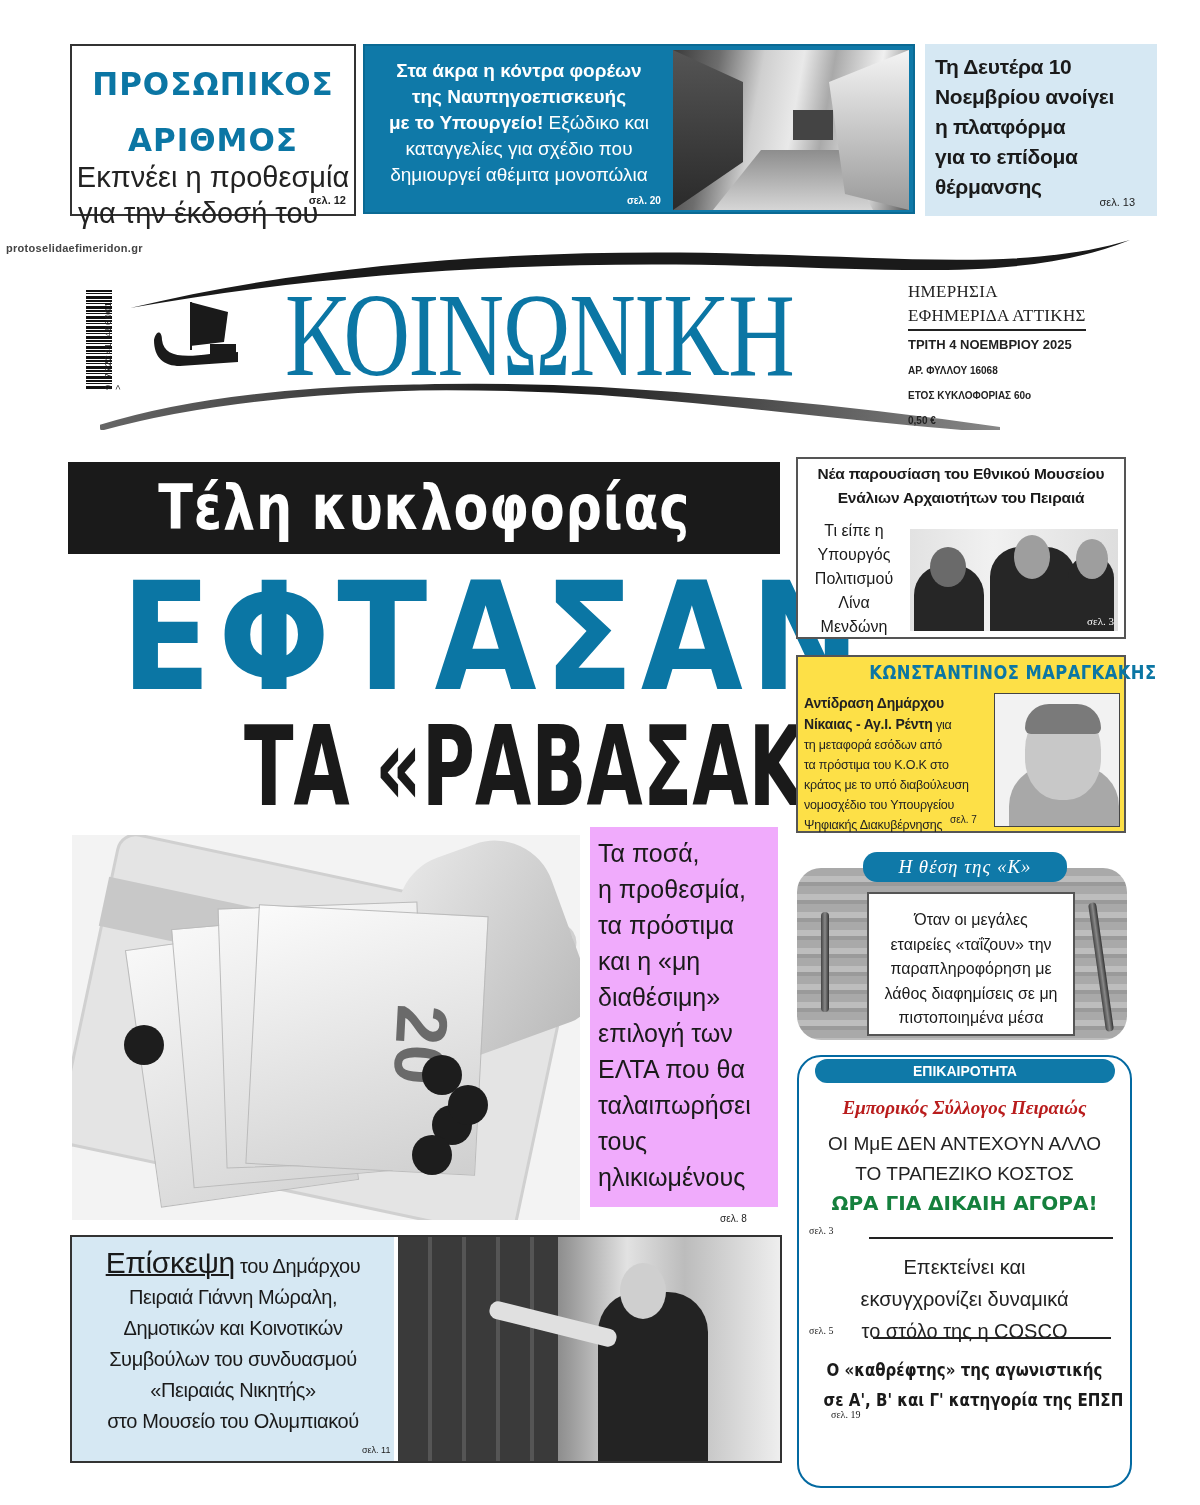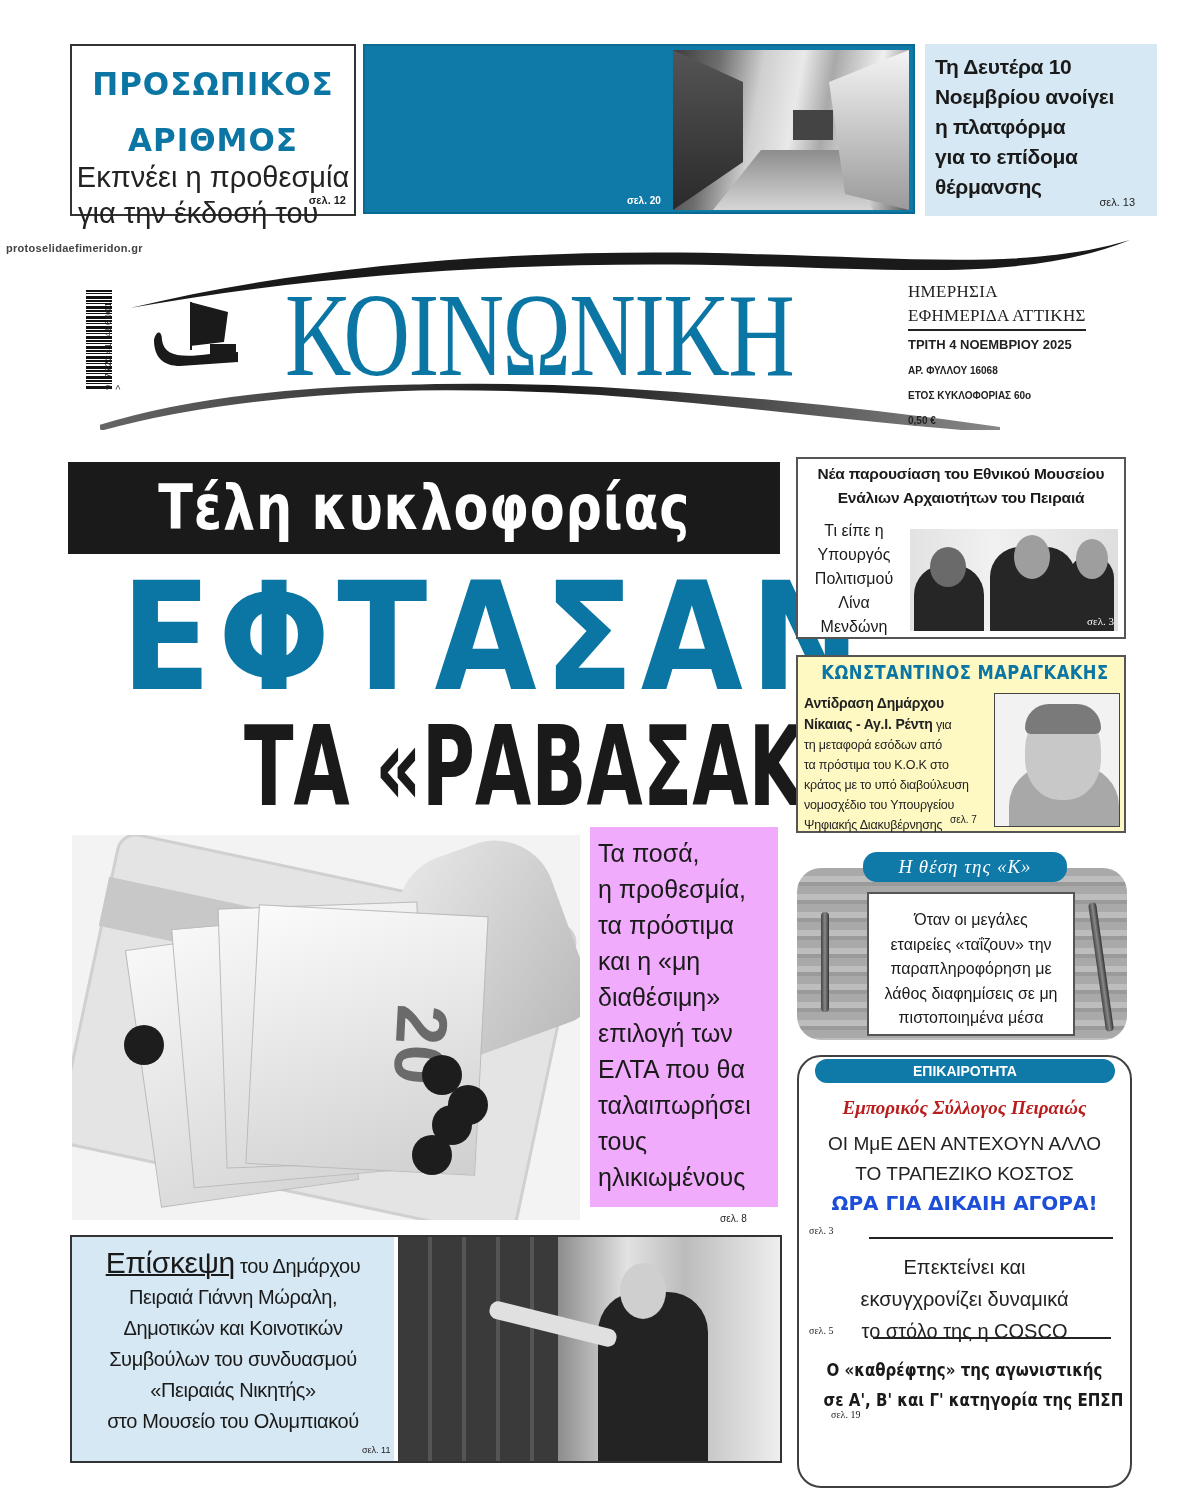--- a/index.html
+++ b/index.html
@@ -140,64 +140,71 @@
     left: 796px; top: 457px; width: 330px; height: 182px; border: 2px solid #555; background:#fff;
   }
   .museum-box .title { text-align:center; font-weight:bold; font-size:15.5px; line-height:24px; margin-top:3px; color:#1a1a1a; letter-spacing:-0.2px; }
   .museum-box .caption { position:absolute; left:6px; top:60px; width:100px; text-align:center; font-size:16px; line-height:24px; color:#1a1a1a; }
   .museum-box .photo { position:absolute; left:112px; top:70px; right:6px; bottom:6px; background: linear-gradient(90deg,#e2e2e2,#f1f1f1 40%,#dedede); overflow:hidden; }
   .museum-box .photo .p { position:absolute; bottom:0; background:#262626; border-radius:30px 30px 0 0; }
   .museum-box .photo .h { position:absolute; border-radius:50%; background:#9e9e9e; }
   .museum-box .page-ref { position:absolute; right:10px; bottom:10px; color:#fff; font-weight:normal; font-size:11px; font-family:"Liberation Serif", serif; }
 
   .marag-box {
-    left: 796px; top: 655px; width: 330px; height: 178px; border: 2px solid #555; background:#fef9c3;
+    left: 796px; top: 655px; width: 330px; height: 178px; border: 2px solid #555; background:#fde047;padding-left:48px;
   }
   .marag-box .name { color:#0b76a4; font-weight:900; font-size:19px; line-height:30px; text-align:center; letter-spacing:0.5px; font-family:"DejaVu Sans", sans-serif; }
   .marag-box .name span { display:inline-block; transform: scaleX(0.86); white-space:nowrap; }
   .marag-box .text { position:absolute; left:6px; top:36px; width:190px; font-size:12.5px; line-height:20px; color:#222; letter-spacing:-0.2px; }
   .marag-box .text b { font-size:14px; }
   .marag-box .page-ref { position:absolute; left:152px; bottom:6px; font-size:10px; font-weight:normal; }
   .marag-box .photo { position:absolute; left:196px; top:36px; right:4px; bottom:4px; border:1px solid #444; background:#f2f2f2; overflow:hidden; }
   .marag-box .photo .body { position:absolute; left:14px; bottom:0; width:110px; height:60px; background:#a8a8a8; border-radius:40px 40px 0 0; }
   .marag-box .photo .face { position:absolute; left:30px; top:14px; width:76px; height:92px; background:#c8c8c8; border-radius:45%; }
   .marag-box .photo .hair { position:absolute; left:30px; top:10px; width:76px; height:30px; background:#7a7a7a; border-radius:40px 40px 10px 10px; }
 
   .opinion-box { left: 797px; top: 852px; width: 330px; height: 190px; }
   .opinion-box .bg { position:absolute; left:0; top:16px; width:330px; height:172px; border-radius:24px; background: repeating-linear-gradient(180deg,#a9a9a9 0 8px,#bdbdbd 8px 14px,#9a9a9a 14px 18px); }
   .opinion-box .tab { position:absolute; left:66px; top:0; width:204px; height:30px; background:#0f79a8; border-radius:14px; color:#fff; text-align:center; font-family:"Liberation Serif", serif; font-style:italic; font-size:19px; line-height:30px; letter-spacing:1px; }
   .opinion-box .card { position:absolute; left:70px; top:40px; width:208px; height:144px; background:#fff; border:2px solid #555; text-align:center; padding-top:14px; font-size:16px; line-height:24.5px; color:#1a1a1a; }
   .opinion-box .pen { position:absolute; width:8px; border-radius:4px; background: linear-gradient(90deg,#444,#888,#333); }
 
   .current-box {
-    left: 797px; top: 1055px; width: 335px; height: 433px; border: 2px solid #404040; border-radius: 24px; background:#fff;
+    left: 797px; top: 1055px; width: 335px; height: 433px; border: 2px solid #0369a1; border-radius: 24px; background:#fff;
   }
   .current-box .tab { position:absolute; left:16px; top:2px; width:300px; height:24px; background:#0f79a8; border-radius:12px; color:#fff; text-align:center; font-size:14px; line-height:24px; font-weight:bold; }
   .current-box .sub { position:absolute; left:0; width:331px; text-align:center; }
   .current-box .s1 { top:40px; font-family:"Liberation Serif", serif; font-style:italic; font-weight:bold; font-size:19px; color:#b91c1c; }
   .current-box .s2 { top:72px; font-size:19px; line-height:30px; color:#222; }
-  .current-box .s3 { top:134px; font-size:20px; font-weight:900; color:#1d4ed8; font-family:"DejaVu Sans", sans-serif; }
+  .current-box .s3 { top:134px; font-size:20px; font-weight:900; color:#15803d; font-family:"DejaVu Sans", sans-serif; }
   .current-box .rule { position:absolute; height:2px; background:#222; }
   .current-box .pg { position:absolute; font-size:10px; color:#222; font-family:"Liberation Serif", serif; }
   .current-box .s4 { top:194px; font-size:20px; line-height:32px; color:#222; }
   .current-box .s5 { top:298px; font-weight:bold; font-size:17.5px; line-height:30px; color:#1a1a1a; font-family:"DejaVu Sans", sans-serif; }
   .current-box .s5 span { display:inline-block; transform: scaleX(0.86); white-space:nowrap; }
 </style>
 </head>
 <body>
 
 <div class="abs teaser-left">
   <div class="kicker">ΠΡΟΣΩΠΙΚΟΣ</div>
   <div class="kicker">ΑΡΙΘΜΟΣ</div>
   <div class="body">Εκπνέει η προθεσμία</div>
   <div class="body" style="text-align:left;padding-left:6px;">για την έκδοσή του</div>
   <span class="page-ref">σελ. 12</span>
 </div>
 
 <div class="abs teaser-mid">
+  <div class="text">
+    <div><b>Στα άκρα η κόντρα φορέων</b></div>
+    <div><b>της Ναυπηγοεπισκευής</b></div>
+    <div><b>με το Υπουργείο!</b><span> Εξώδικο και</span></div>
+    <div>καταγγελίες για σχέδιο που</div>
+    <div>δημιουργεί αθέμιτα μονοπώλια</div>
+  </div>
   <span class="page-ref">σελ. 20</span>
   <div class="photo">
     <div class="floor"></div>
       <div class="hull-l"></div>
       <div class="hull-r"></div>
       <div class="crane"></div>
   </div>
 </div>
 
 <div class="abs teaser-right">

